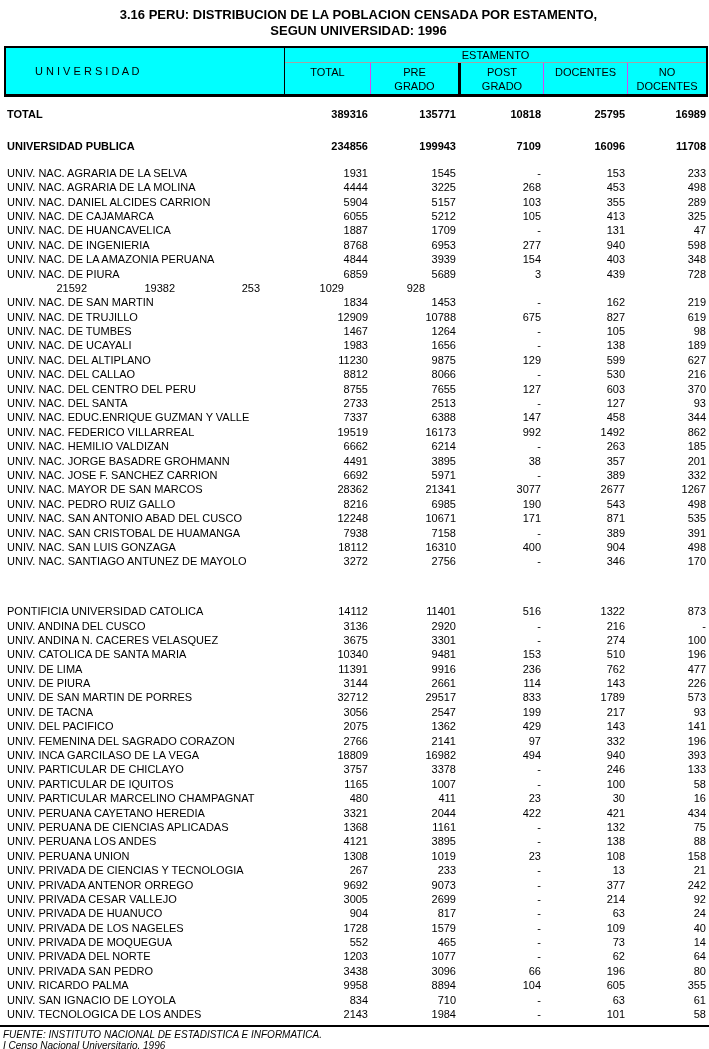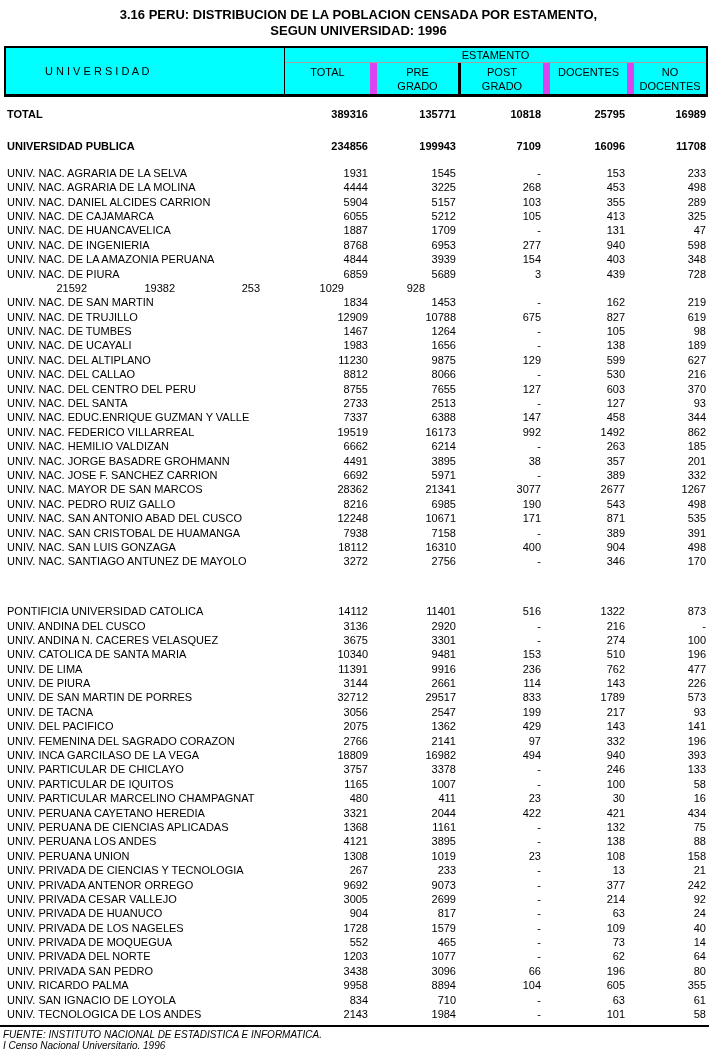--- a/index.html
+++ b/index.html
@@ -11,28 +11,28 @@
   .tablewrap{ margin:7px 0 0 4px; width:704px; }
 
   
   .thead{
     display:flex; box-sizing:border-box; width:704px; height:51px;
     border:2px solid #000; border-bottom-width:3px; background:#00FFFF;
     font-size:11px;
   }
   .th-univ{
     box-sizing:border-box; width:279px; border-right:1px solid #000;
-    display:flex; align-items:center; padding-left:39px;
+    display:flex; align-items:center; padding-left:29px;
   }
   .th-right{ flex:1; display:flex; flex-direction:column; min-width:0; }
   .th-estamento{ box-sizing:border-box; height:15px; line-height:14px; text-align:center; border-bottom:1px solid #a3a3a3; }
   .th-cols{ flex:1; display:flex; }
   .th-col{ box-sizing:border-box; text-align:center; padding-top:2px; }
   .th-col .l{ height:14px; line-height:14px; }
-  .th-col.b1{ border-left:7px solid #d946ef; }
+  .th-col.b1{ border-left:1px solid #d946ef; }
   .th-col.b3{ border-left:3px solid #000; }
   .w-total{width:85px;} .w-pre{width:88px;} .w-post{width:85px;} .w-doc{width:84px;} .w-nodoc{width:79px;}
 
   
   #tbody{ width:704px; }
   .row{ display:flex; height:14.4px; line-height:14.4px; font-size:11px; white-space:nowrap; }
   .row .c{ box-sizing:border-box; overflow:hidden; }
   .c-univ{ width:281px; padding-left:3px; }
   .c-num{ text-align:right; padding-right:2px; }
   .c-total{width:85px;} .c-pre{width:88px;} .c-post{width:85px;} .c-doc{width:84px;} .c-nodoc{width:81px;}

